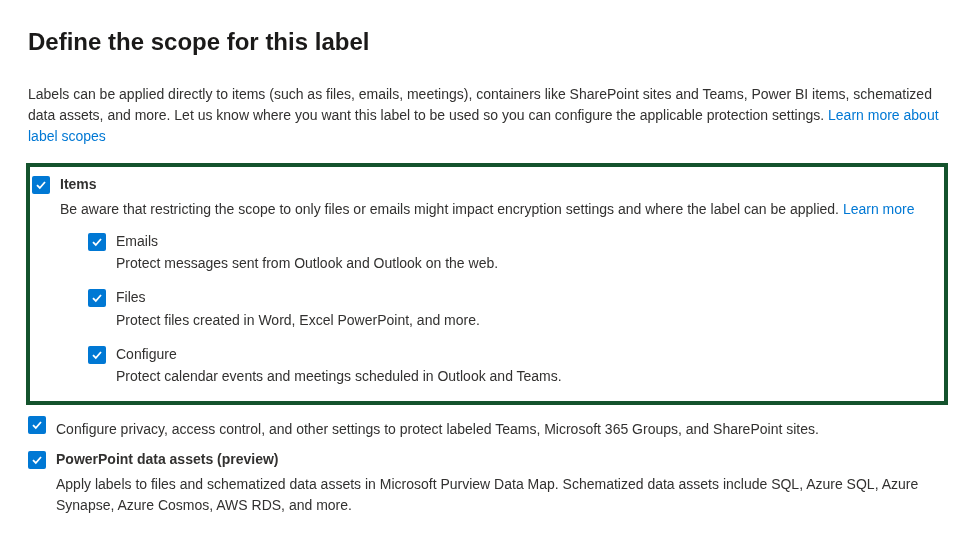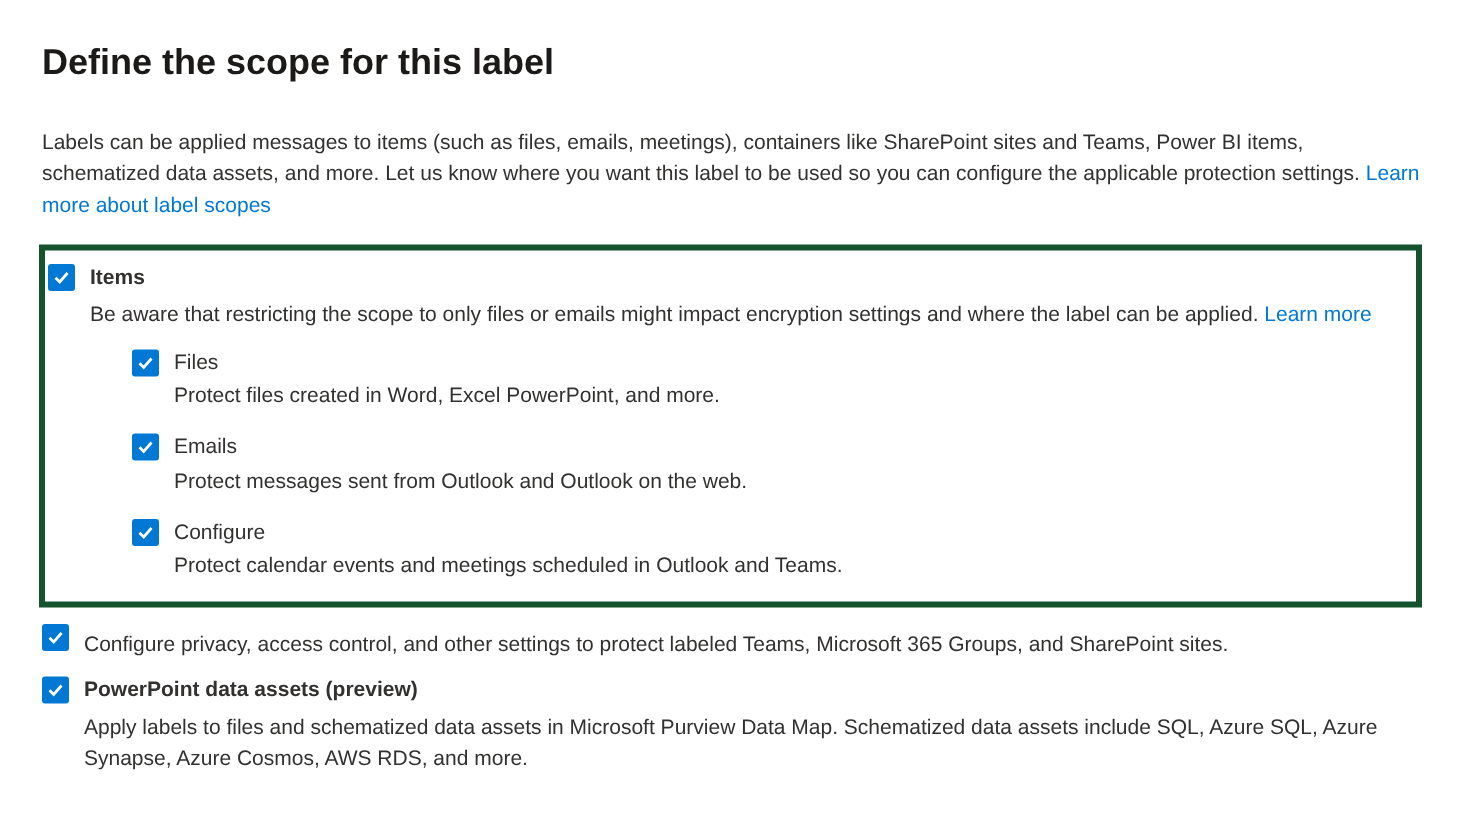--- a/index.html
+++ b/index.html
@@ -109,21 +109,21 @@
     .section:first-of-type {
       margin-top: 0;
     }
   </style>
 </head>
 <body>
 
 <h1 class="title">Define the scope for this label</h1>
 
 <p class="intro">
-  <span>Labels can be applied messages to items (such as files, emails, meetings), containers like SharePoint sites and Teams, Power BI items, schematized data assets, and more. Let us know where you want this label to be used so you can configure the applicable protection settings. </span><a class="link">Learn more about label scopes</a>
+  <span>Labels can be applied directly to items (such as files, emails, meetings), containers like SharePoint sites and Teams, Power BI items, schematized data assets, and more. Let us know where you want this label to be used so you can configure the applicable protection settings. </span><a class="link">Learn more about label scopes</a>
 </p>
 
 <div class="highlight-box">
   <div class="section">
     <div class="check-row">
       <div class="checkbox">
         <svg viewBox="0 0 12 12">
             <path fill="none" stroke="#fff" stroke-width="1.8" d="M2 6.2 4.8 9 10 3"></path>
           </svg>
       </div>
@@ -134,34 +134,34 @@
         </div>
 
         <div class="sub-items">
           <div class="sub-item">
             <div class="checkbox">
               <svg viewBox="0 0 12 12">
                   <path fill="none" stroke="#fff" stroke-width="1.8" d="M2 6.2 4.8 9 10 3"></path>
                 </svg>
             </div>
             <div class="sub-content">
-              <div class="sub-label">Files</div>
-              <div class="sub-desc">Protect files created in Word, Excel PowerPoint, and more.</div>
+              <div class="sub-label">Emails</div>
+              <div class="sub-desc">Protect messages sent from Outlook and Outlook on the web.</div>
             </div>
           </div>
 
           <div class="sub-item">
             <div class="checkbox">
               <svg viewBox="0 0 12 12">
                   <path fill="none" stroke="#fff" stroke-width="1.8" d="M2 6.2 4.8 9 10 3"></path>
                 </svg>
             </div>
             <div class="sub-content">
-              <div class="sub-label">Emails</div>
-              <div class="sub-desc">Protect messages sent from Outlook and Outlook on the web.</div>
+              <div class="sub-label">Files</div>
+              <div class="sub-desc">Protect files created in Word, Excel PowerPoint, and more.</div>
             </div>
           </div>
 
           <div class="sub-item" style="margin-bottom:2px;">
             <div class="checkbox">
               <svg viewBox="0 0 12 12">
                   <path fill="none" stroke="#fff" stroke-width="1.8" d="M2 6.2 4.8 9 10 3"></path>
                 </svg>
             </div>
             <div class="sub-content">

